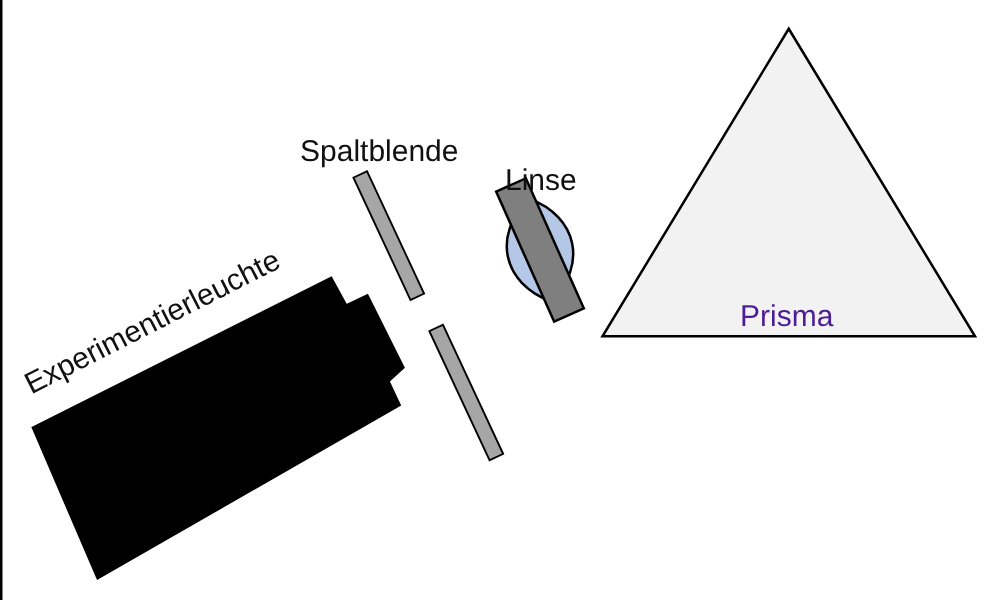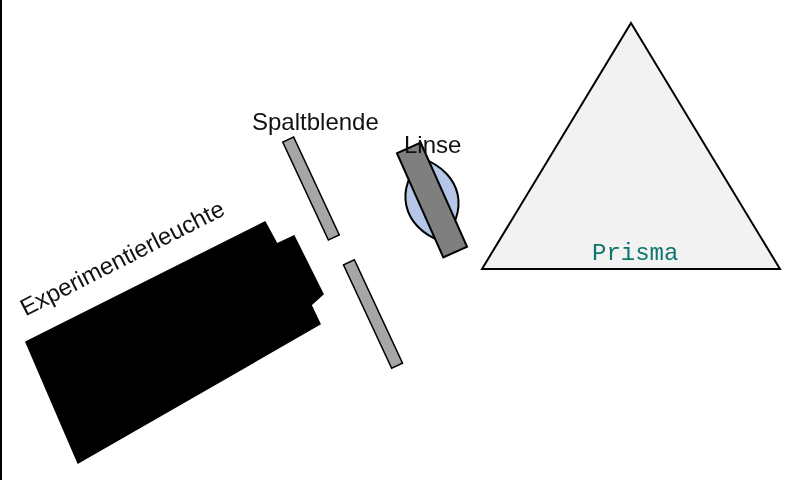--- a/index.html
+++ b/index.html
@@ -33,21 +33,21 @@
     font-size: 24px;
     line-height: 28px;
   }
   #lamp-label {
     left: 15px;
     top: 296px;
     line-height: 30px;
     transform: rotate(-27deg);
     transform-origin: 0 0;
   }
-  #slit-label  { left: 252px; top: 108px; }
+  #slit-label  { left: 240px; top: 108px; }
   #lens-label  { left: 404px; top: 114px; margin-top: 17px; }
   #prism-label { left: 592px; top: 240px; }
 </style>
 </head>
 <body>
 
 <div id="canvas">
 
   <div class="edge-line" style="background: rgb(0, 0, 0);"></div>
 
@@ -70,14 +70,14 @@
       <rect transform="rotate(-24)" x="-13" y="-57" width="26" height="114" stroke-width="2" style="fill: rgb(127, 127, 127); stroke: rgb(0, 0, 0);"></rect>
     </g>
   </svg>
 
   <div class="label" id="lamp-label" style="color: rgb(17, 17, 17);">Experimentierleuchte</div>
 
   <div class="label" id="slit-label" style="color: rgb(17, 17, 17);">Spaltblende</div>
 
   <div class="label" id="lens-label" style="color: rgb(17, 17, 17);">Linse</div>
 
-  <div class="label" id="prism-label" style="color: #0f766e; font-family: Liberation Mono, monospace;">Prisma</div>
+  <div class="label" id="prism-label" style="color: #4c1d95;">Prisma</div>
 </div>
 
 </body></html>

